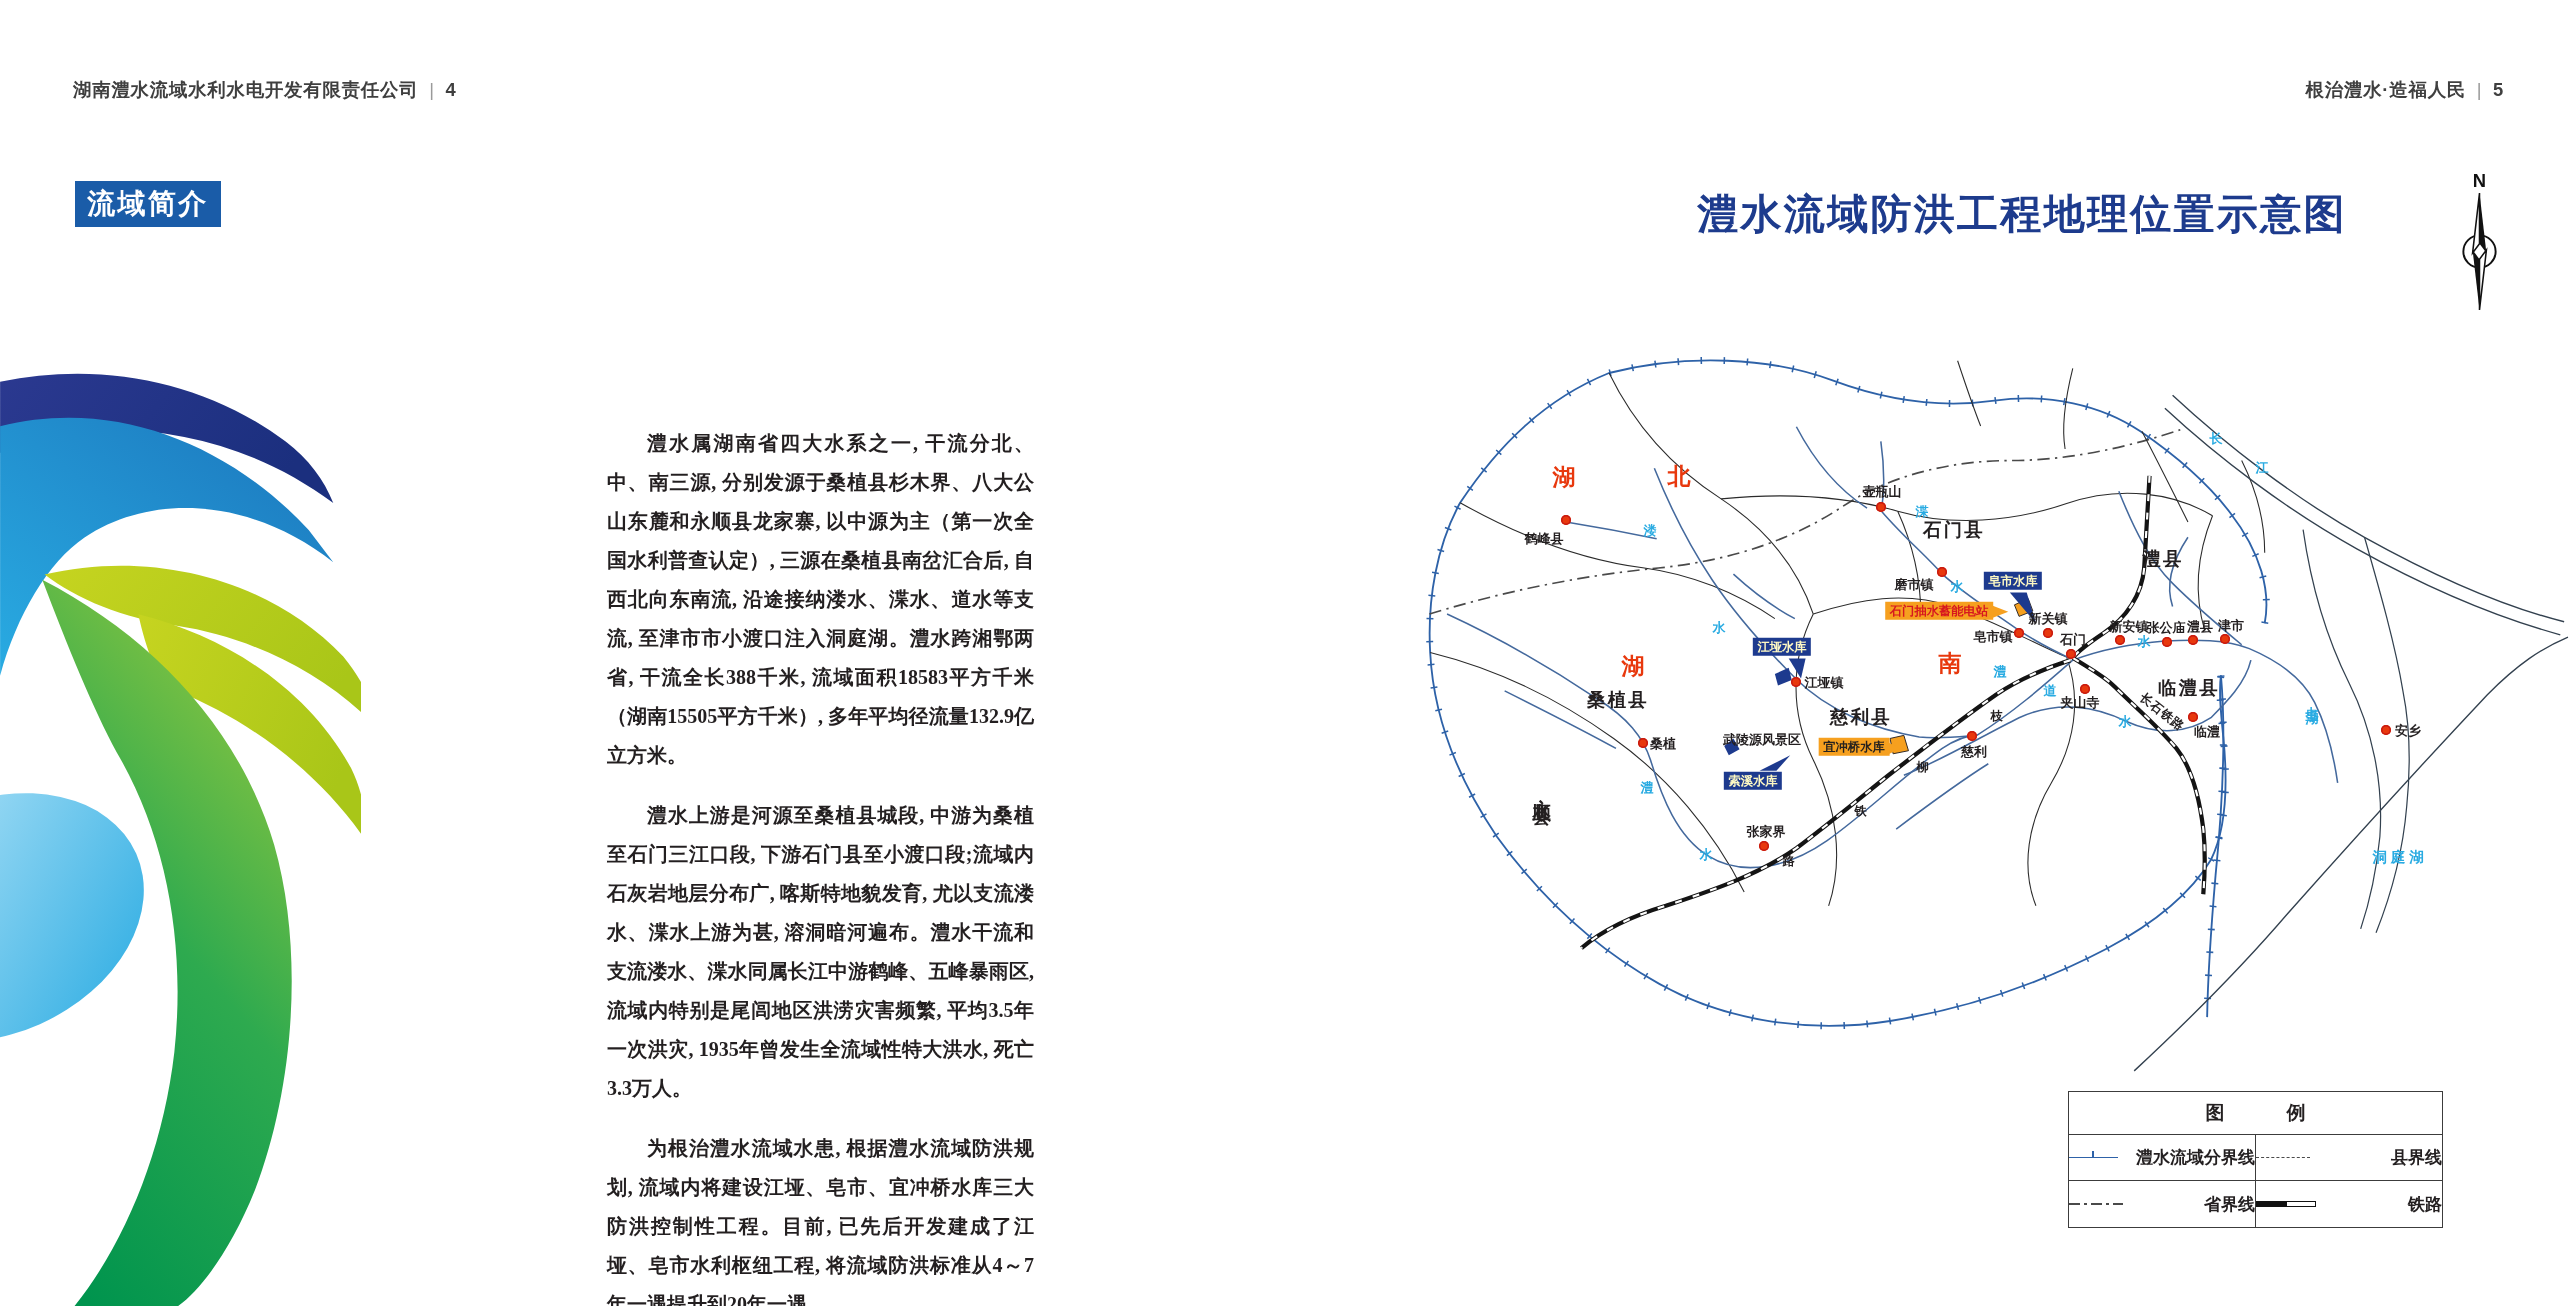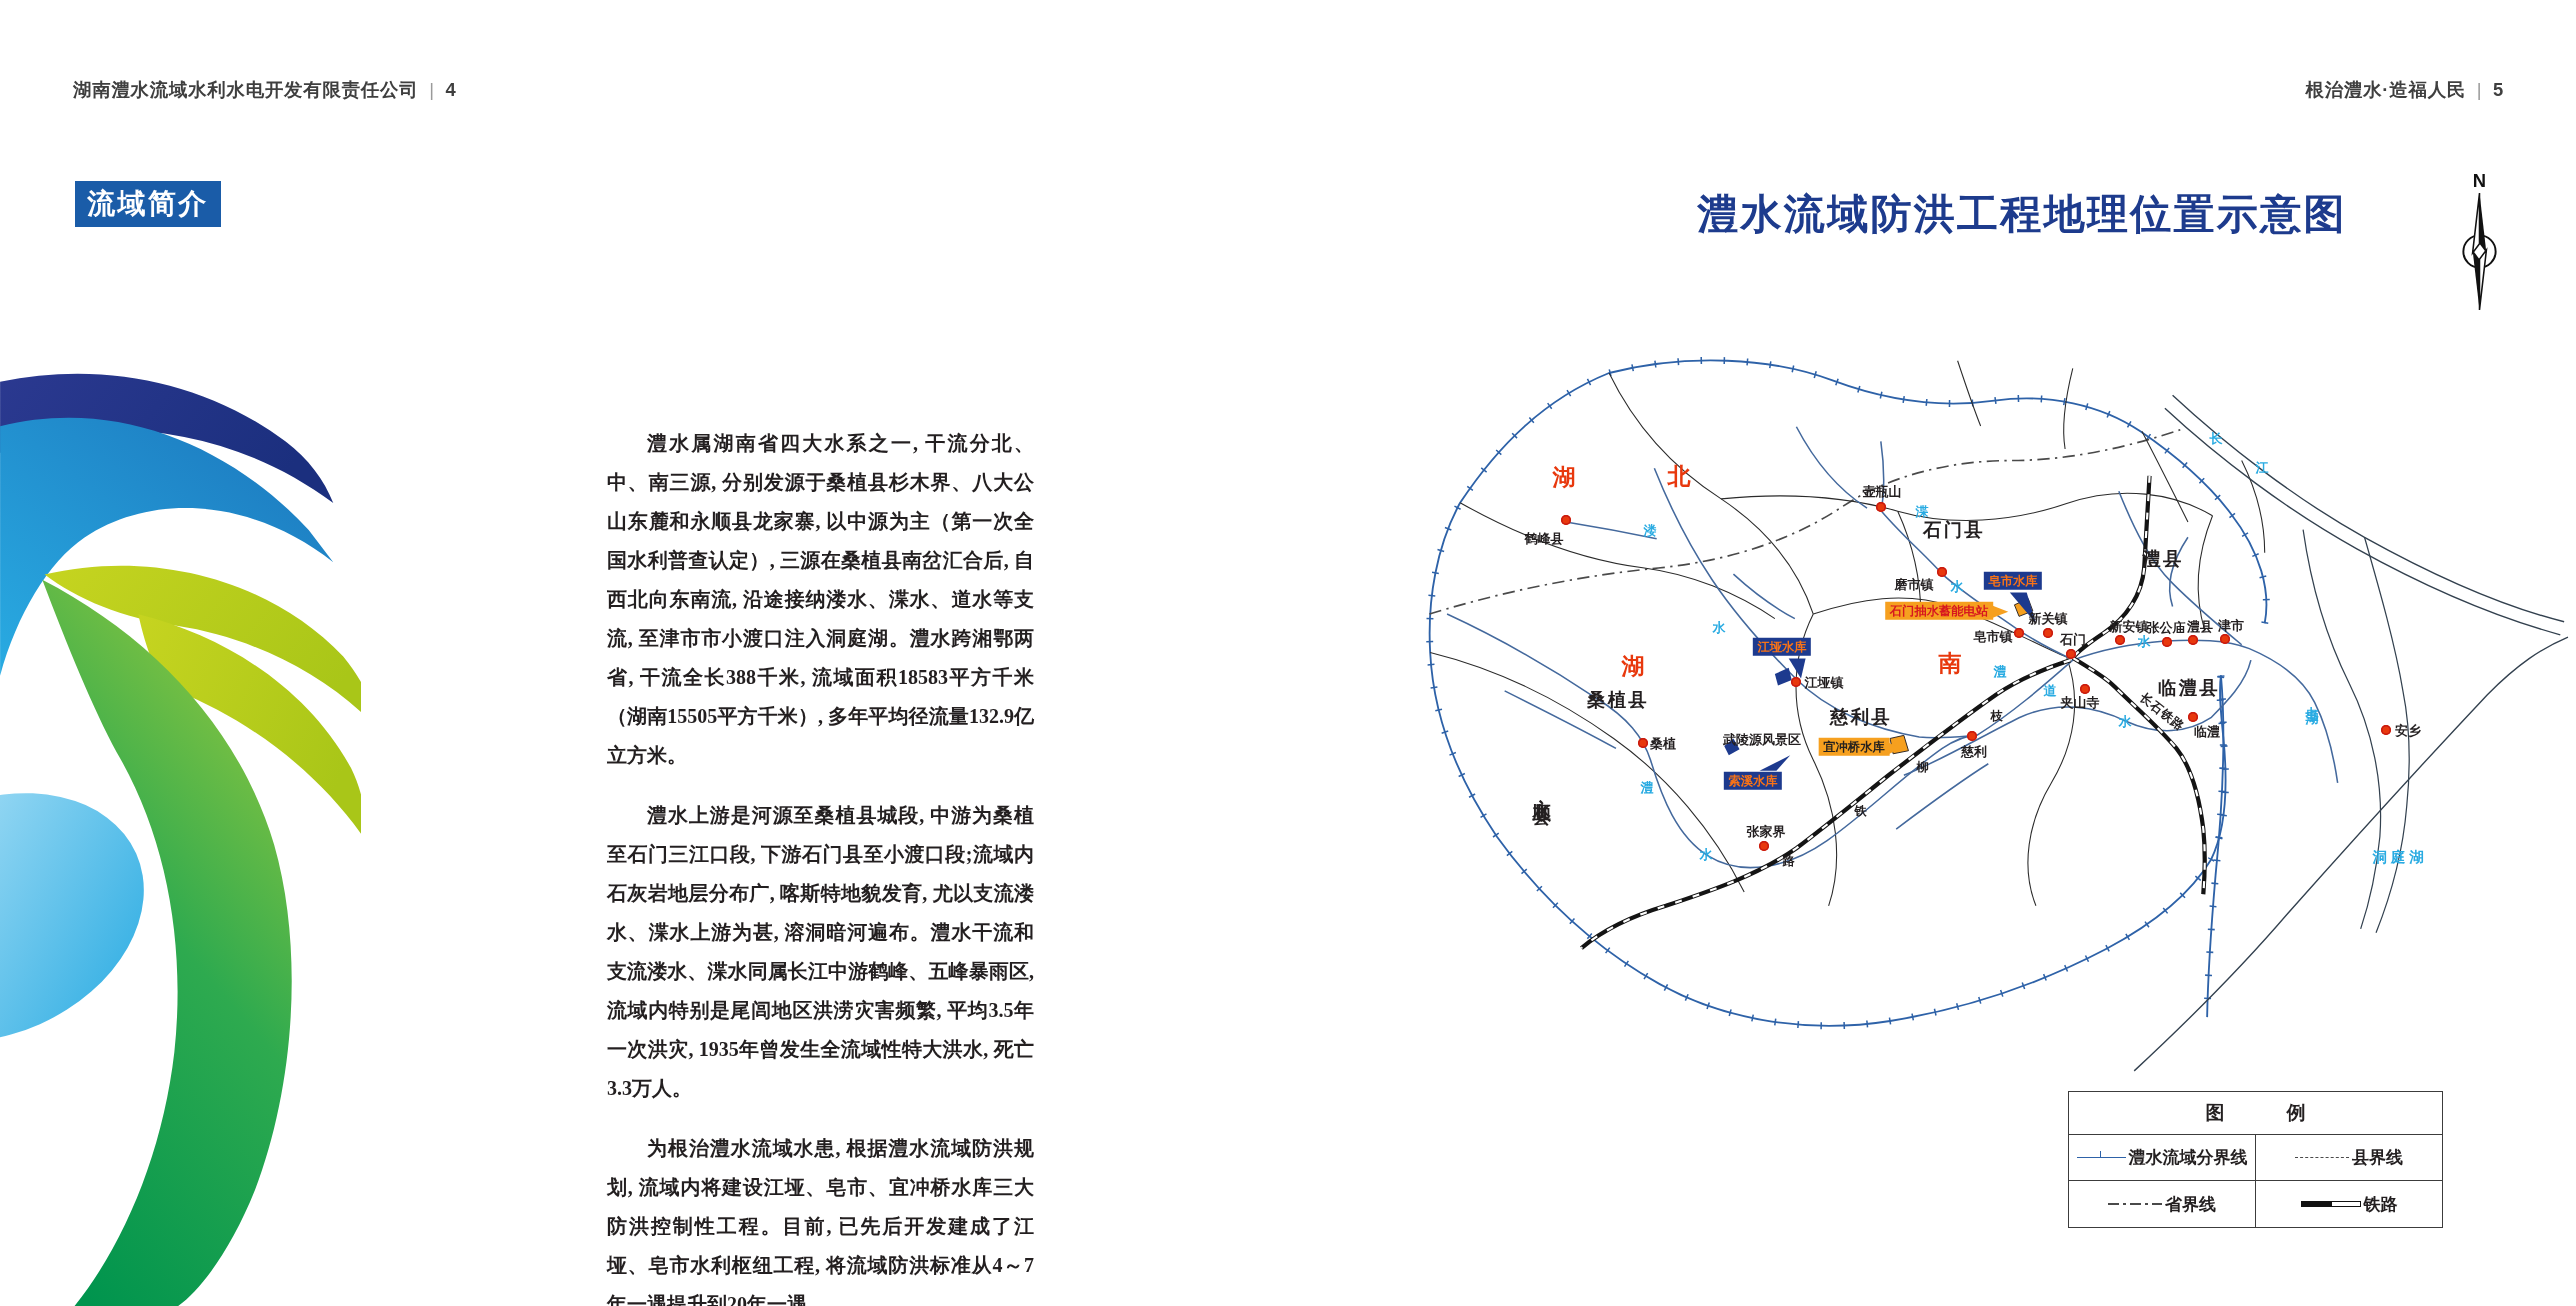--- a/index.html
+++ b/index.html
@@ -37,33 +37,33 @@
   .ml.county{font-size:18.4px;letter-spacing:2.3px;}
   .ml.county-v{font-size:18.4px;writing-mode:vertical-rl;letter-spacing:5.4px;}
   .ml.river{font-size:13px;color:#29abe2;}
   .ml.river-v{font-size:13px;color:#29abe2;writing-mode:vertical-rl;letter-spacing:2.3px;}
   .ml.lake{font-size:14.6px;color:#29abe2;letter-spacing:3.8px;}
   .ml.scenic{font-size:13px;}
   .ml.railway{font-size:12.3px;letter-spacing:0.8px;}
   .ml.town{font-size:13px;}
   .dot{position:absolute;width:10px;height:10px;border-radius:50%;background:#e8380d;transform:translate(-50%,-50%);box-shadow:inset 0 0 0 1.5px #c81a10;}
   .resbox{position:absolute;transform:translate(-50%,-50%);font-size:12.3px;font-weight:700;padding:3.1px 4.6px;white-space:nowrap;line-height:1;}
-  .resbox.navy{background:#1d3a8e;color:#f97316;}
+  .resbox.navy{background:#1d3a8e;color:#fef9c3;}
   .resbox.orange{background:#f6a01f;color:#26221f;}
   .resbox.orange-red{background:#f6a01f;color:#d7181f;}
   
   #legend{
     position:absolute;left:2068px;top:1091px;width:375px;height:137px;border:1.5px solid #3c3c3c;
     display:grid;grid-template-columns:187px 1fr;grid-template-rows:43px 46px 46px;box-sizing:border-box;background:#fff;
   }
   #legend .title{
     grid-column:1 / span 2;display:flex;align-items:center;justify-content:center;
     font-size:19px;font-weight:900;letter-spacing:21.5px;border-bottom:1.5px solid #3c3c3c;text-indent:21.5px;
   }
-  #legend .cell{display:flex;align-items:center;justify-content:center;gap:3px;font-size:17px;font-weight:700;box-sizing:border-box;}
+  #legend .cell{display:flex;align-items:center;justify-content:space-between;gap:3px;font-size:17px;font-weight:700;box-sizing:border-box;}
   #legend .cell.l{border-right:1.5px solid #3c3c3c;}
   #legend .cell.r1{border-bottom:1.5px solid #3c3c3c;}
   #legend .cell.l.r1{border-bottom:1.5px solid #3c3c3c;}
   .sym{display:inline-block;position:relative;}
   .sym-basin{width:49px;height:1.5px;background:#2e62a8;}
   .sym-basin::after{content:"";position:absolute;left:23px;top:-6.1px;width:1.5px;height:6.1px;background:#2e62a8;}
   .sym-county{width:54px;height:0;border-top:1.5px dashed #4a4a4a;}
   .sym-province{width:54px;height:1.5px;background:repeating-linear-gradient(90deg,#4a4a4a 0 10.7px,transparent 10.7px 15.4px,#4a4a4a 15.4px 17.7px,transparent 17.7px 22px);}
   .sym-railway{width:60px;height:6.1px;border:1.5px solid #111;background:linear-gradient(90deg,#111 0 30px,#fff 30px);box-sizing:border-box;}
 </style>

